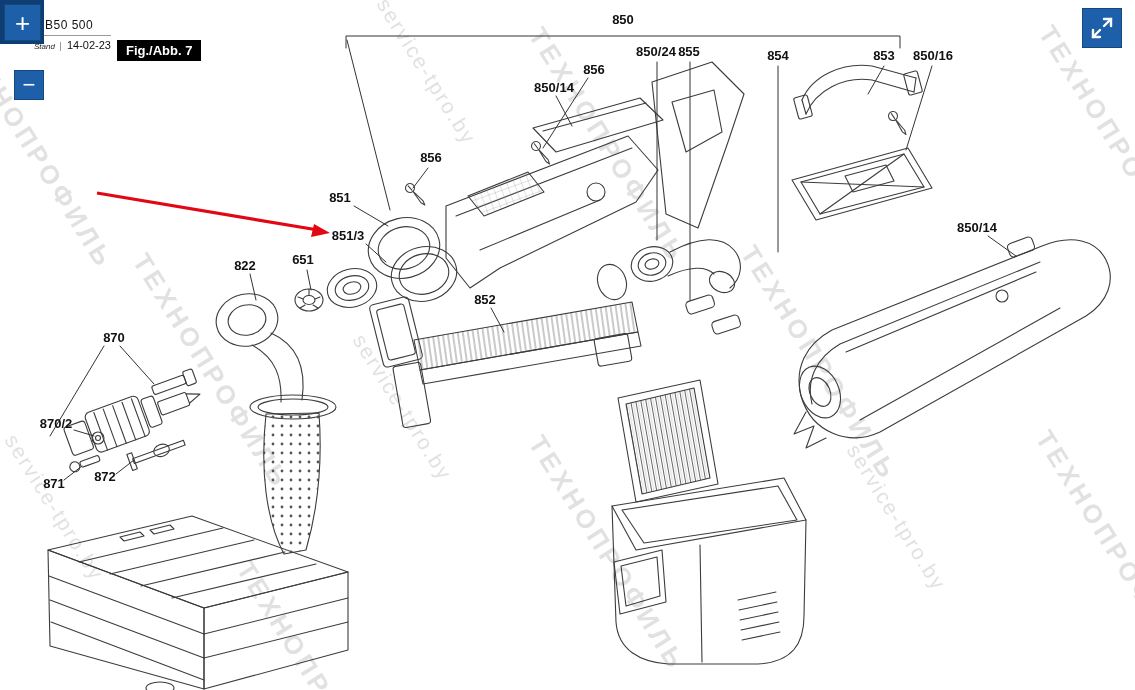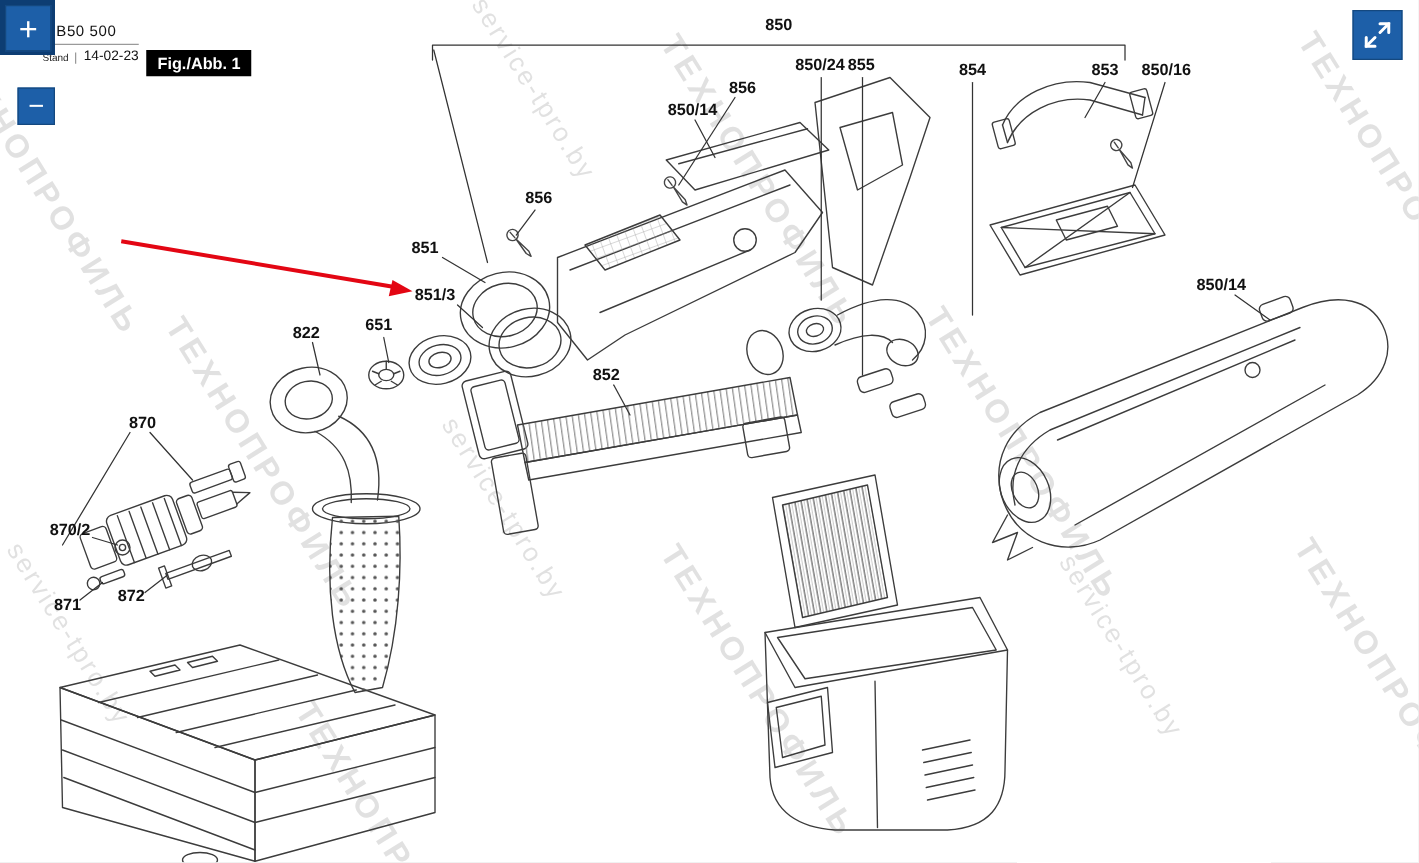--- a/index.html
+++ b/index.html
@@ -9,21 +9,21 @@
   .wm{position:absolute;transform:rotate(58deg);transform-origin:0 0;font-size:26px;
       letter-spacing:4px;color:#c9c9c9;opacity:.55;white-space:nowrap;z-index:0;font-weight:600;}
   .wm.site{font-size:21px;letter-spacing:2px;font-weight:400;}
   
   svg.diagram{position:absolute;left:0;top:0;z-index:1;}
   svg.diagram text{font-family:"Liberation Sans",sans-serif;font-size:13px;font-weight:bold;fill:#111;}
   
   .meta{position:absolute;left:34px;top:18px;z-index:2;color:#111;}
   .meta .doc{font-size:12px;letter-spacing:.5px;}
   .meta .row2{display:flex;align-items:flex-end;gap:6px;border-top:1px solid #9a9a9a;margin-top:3px;padding-top:3px;}
-  .meta .stand{font-size:8px;border-right:1px solid #9a9a9a;padding-right:5px;color:#222;}
+  .meta .stand{font-size:8px;border-right:1px solid #9a9a9a;padding-right:5px;color:#222;font-style:italic;}
   .meta .date{font-size:11px;}
   .figbox{position:absolute;left:117px;top:40px;background:#000;color:#fff;font-weight:bold;
           font-size:13px;padding:3px 9px;z-index:2;}
   
   .btn{position:absolute;display:flex;align-items:center;justify-content:center;background:#1d5fa8;
        color:#fff;cursor:pointer;z-index:3;border:1px solid #14487f;box-sizing:border-box;user-select:none;}
   .btn-backdrop{position:absolute;left:0;top:0;width:44px;height:44px;background:#0d3d73;z-index:2;}
   #zoomin{left:4px;top:4px;width:37px;height:37px;font-size:26px;line-height:1;}
   #zoomout{left:14px;top:70px;width:30px;height:30px;font-size:22px;line-height:1;}
   #expand{left:1082px;top:8px;width:40px;height:40px;}
@@ -278,21 +278,21 @@
     </g>
   </svg>
 
   <div class="meta">
     <div class="doc">1 B50 500</div>
     <div class="row2">
       <span class="stand">Stand</span>
       <span class="date">14-02-23</span>
     </div>
   </div>
-  <div class="figbox">Fig./Abb. 1</div>
+  <div class="figbox">Fig./Abb. 7</div>
 
   <div class="btn-backdrop"></div>
   <div class="btn" id="zoomin">+</div>
   <div class="btn" id="zoomout">−</div>
   <div class="btn" id="expand">
     <svg width="26" height="26" viewBox="0 0 26 26">
       <g stroke="#fff" stroke-width="2.4" fill="none" stroke-linecap="round">
         <path d="M15,4 L22,4 L22,11"></path>
         <path d="M22,4 L15,11"></path>
         <path d="M11,22 L4,22 L4,15"></path>

